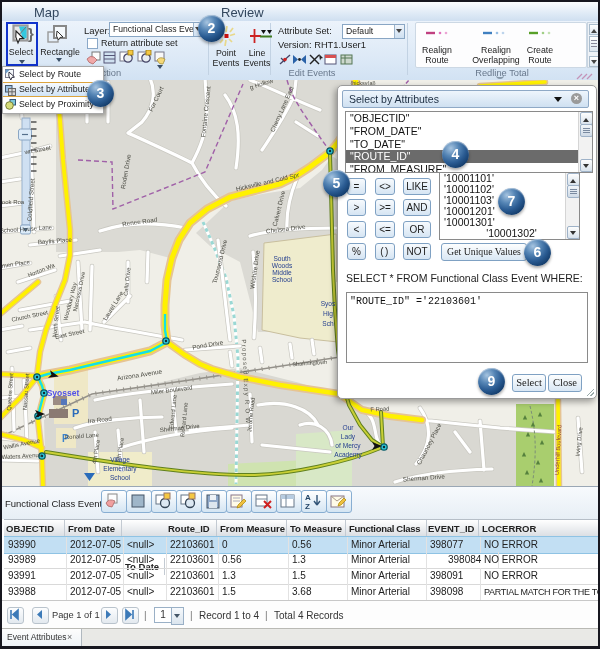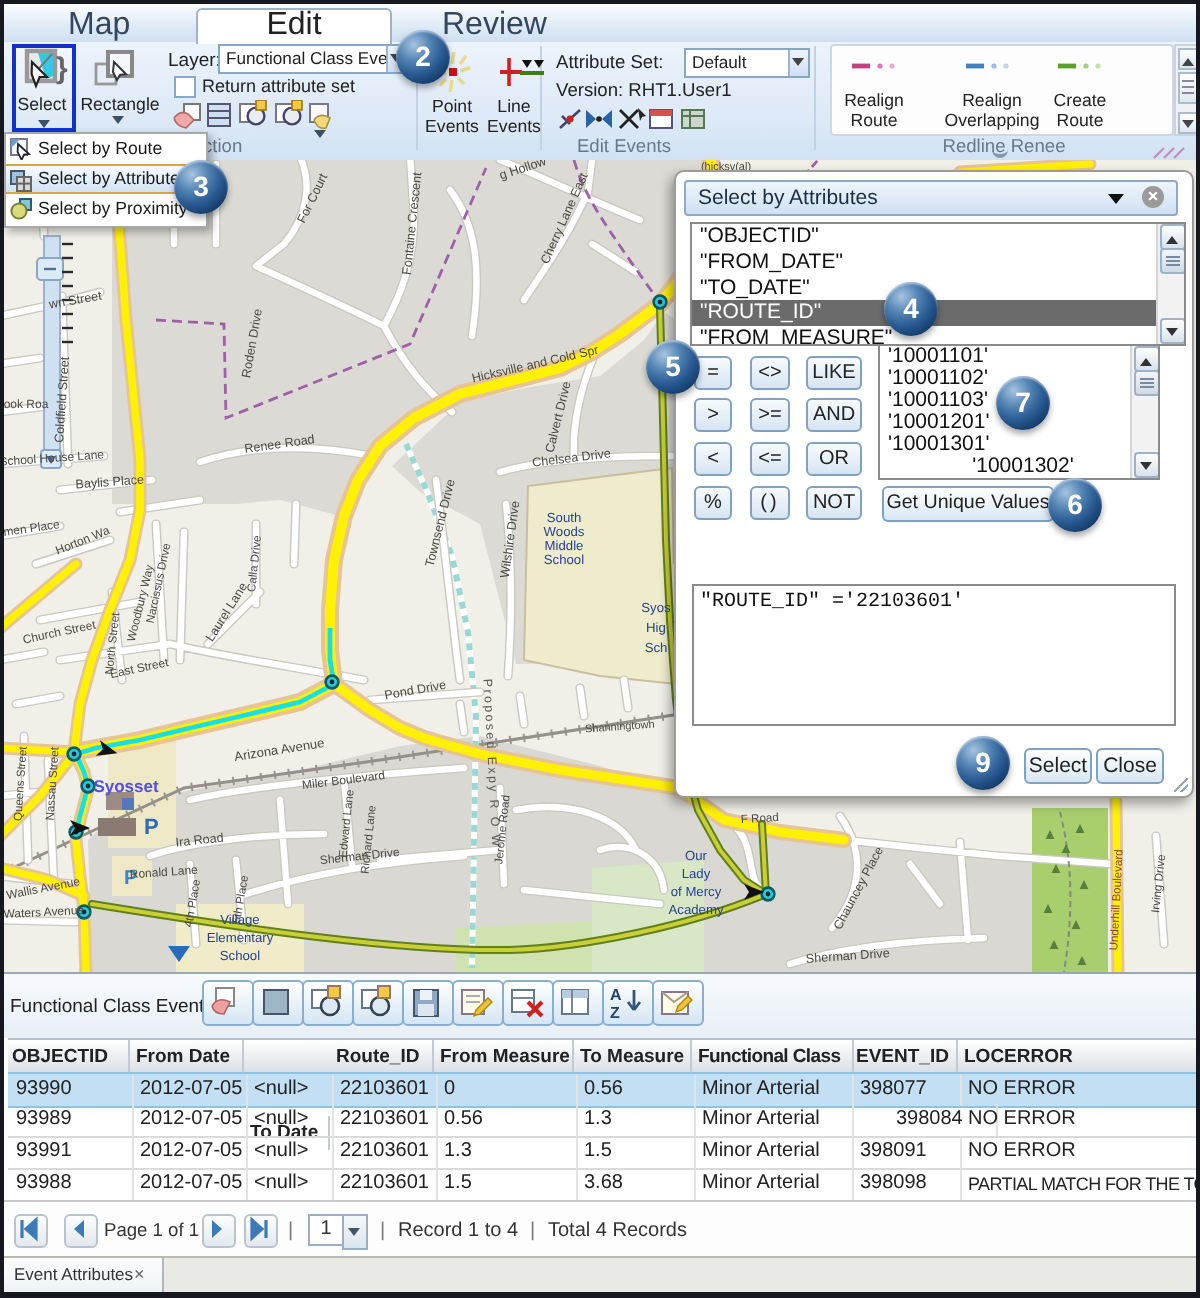--- a/index.html
+++ b/index.html
@@ -3,21 +3,21 @@
 <meta charset="utf-8">
 <style>
   html,body{margin:0;padding:0;}
   body{width:600px;height:649px;position:relative;overflow:hidden;
        font-family:"Liberation Sans",sans-serif;background:#fff;}
   .abs{position:absolute;}
   #frame{position:absolute;inset:0;border:2px solid #17171f;border-bottom-width:3px;z-index:99;pointer-events:none;}
   
   #tabbar{left:2px;top:2px;width:596px;height:19px;
     background:linear-gradient(#fbfdfe,#dfeaf6 60%,#cfdff0);z-index:5;}
-  .tab{position:absolute;top:3px;height:16px;line-height:16px;font-size:16px;color:#33475e;padding:0 14px;}
+  .tab{position:absolute;top:3px;height:16px;line-height:16px;font-size:13px;color:#33475e;padding:0 14px;}
   .tab.active{background:#fff;border:1px solid #9fb4ca;border-bottom:none;border-radius:3px 3px 0 0;top:2px;height:17px;color:#222;}
   #ribbon{left:2px;top:21px;width:596px;height:59px;
     background:linear-gradient(#ecf3fb,#dbe8f6 70%,#d2e2f3);z-index:4;}
   .gsep{position:absolute;top:2px;width:1px;height:52px;background:#c2d2e3;}
   .glabel{position:absolute;top:47px;font-size:9.3px;color:#68788c;text-align:center;}
   .rtext{position:absolute;font-size:9.3px;color:#222;}
   .combo{position:absolute;background:#fff;border:1px solid #89a6c4;font-size:8.6px;color:#222;}
   .combo .cbtn{position:absolute;right:0;top:0;bottom:0;width:9px;background:linear-gradient(#eef4fb,#cfe0f1);border-left:1px solid #9db4cb;}
   .cbtn:after{content:"";position:absolute;left:1px;top:4px;border:3px solid transparent;border-top:4px solid #444;}
   .ribtn-label{position:absolute;font-size:8.8px;color:#222;text-align:center;}
@@ -40,21 +40,21 @@
     background:linear-gradient(#eef5fc,#cfe0f1);font-size:10.5px;color:#1d2e42;line-height:16px;padding-left:6px;}
   .listbox{position:absolute;background:#fff;border:1px solid #8a8a8a;font-size:10.5px;color:#111;overflow:hidden;}
   .li{height:12.8px;line-height:12.8px;padding-left:4px;white-space:nowrap;}
   .li.sel{background:#6b6b6b;color:#fff;}
   .sb{position:absolute;top:0;bottom:0;right:0;width:13px;background:#f2f2f2;border-left:1px solid #d5d5d5;}
   .sbb{position:absolute;left:0.5px;width:11px;height:11px;background:linear-gradient(#fdfdfd,#d8e2ec);border:1px solid #9eb2c8;border-radius:2px;}
   .arr{position:absolute;width:0;height:0;border:3px solid transparent;}
   .opbtn{position:absolute;border:1px solid #7fa1c3;border-radius:3px;font-size:10px;color:#222;text-align:center;
     background:linear-gradient(#f7fafd,#d6e5f3);}
   .pbtn{position:absolute;border:1px solid #7fa1c3;border-radius:3px;font-size:10.5px;color:#222;text-align:center;
-    background:linear-gradient(#fdfefe,#d9e7f4);}
+    background:linear-gradient(#fdfefe,#d9e7f4);font-family:Liberation Serif, serif;}
   
   #btool{left:2px;top:486px;width:596px;height:33px;background:linear-gradient(#f7fafd,#e7eef5);border-top:1px solid #9aa7b5;z-index:5;}
   .tbtn{position:absolute;top:3px;width:24px;height:21px;border:1px solid #88aed2;border-radius:3px;
     background:linear-gradient(#ffffff,#d4e5f3);}
   #grid{left:2px;top:519px;width:596px;height:81px;background:#fff;font-size:10px;z-index:5;}
   #ghead{position:absolute;left:2px;top:0;right:0;height:17px;background:linear-gradient(#ffffff,#d9dde2);
     border-top:1px solid #b6bec7;border-bottom:1px solid #aab3bd;}
   .hc{position:absolute;top:0;height:17px;line-height:17px;font-weight:bold;color:#222;padding-left:2px;font-size:9.5px;
     border-right:1px solid #c3cad2;overflow:hidden;white-space:nowrap;}
   .gr{position:absolute;left:2px;right:0;height:16px;border-bottom:1px solid #d9d9d9;}
@@ -217,30 +217,29 @@
 <text x="348" y="457" font-family="Liberation Sans" font-size="6.6" fill="#27418f" font-weight="normal" text-anchor="middle">Academy</text>
 <text x="120" y="462" font-family="Liberation Sans" font-size="6.6" fill="#27418f" font-weight="normal" text-anchor="middle">Village</text>
 <text x="120" y="471" font-family="Liberation Sans" font-size="6.6" fill="#27418f" font-weight="normal" text-anchor="middle">Elementary</text>
 <text x="120" y="480" font-family="Liberation Sans" font-size="6.6" fill="#27418f" font-weight="normal" text-anchor="middle">School</text>
 <text x="63" y="396" font-family="Liberation Sans" font-size="8.5" fill="#5050e8" font-weight="bold" text-anchor="middle" font-style="normal">Syosset</text>
 </g>
 </svg>
 
 <div id="tabbar" class="abs">
   <div class="tab" style="left:18px;">Map</div>
-  <div class="tab active" style="left:96px;width:68px;text-align:center;">Edit</div>
   <div class="tab" style="left:205px;">Review</div>
 </div>
 <div id="ribbon" class="abs">
   <div class="gsep" style="left:206px;"></div>
   <div class="gsep" style="left:268px;"></div>
   <div class="gsep" style="left:405px;"></div>
   <div class="glabel" style="left:60px;width:80px;">Selection</div>
   <div class="glabel" style="left:270px;width:80px;">Edit Events</div>
-  <div class="glabel" style="left:455px;width:90px;">Redline Renee</div>
+  <div class="glabel" style="left:455px;width:90px;">Redline Total</div>
 
   <div style="position:absolute;left:4px;top:1px;width:28px;height:40px;border:2px solid #1133cc;background:linear-gradient(#f2f7fc,#dde9f5);"></div>
   <svg class="abs" style="left:9px;top:3px;" width="24" height="22" viewBox="0 0 24 22">
     <rect x="2.5" y="1.5" width="14" height="15" fill="#e8e8e8" stroke="#999" stroke-width="2.2"></rect>
     <polygon points="8,2.5 15.5,2.5 15.5,14 12,15.5" fill="#35c8e0"></polygon>
     <path d="M15,3 L6,13" stroke="#777" stroke-width="1"></path>
     <text x="17" y="15" font-size="15" fill="#666" font-family="Liberation Sans" font-weight="bold">}</text>
     <polygon points="5,7 12.5,14.5 8.8,14.6 7,19 4.8,13" fill="#fff" stroke="#222" stroke-width="1.1"></polygon>
   </svg>
   <div class="ribtn-label" style="left:4px;top:26px;width:30px;">Select</div>
@@ -568,20 +567,21 @@
         </div>
       <div class="sbb" style="top:12px;background:linear-gradient(#f2f6fa,#cfdae6);">
           <span style="position:absolute;left:2px;top:3px;width:7px;height:1px;background:#7a8aa0;box-shadow:0 2px 0 #7a8aa0,0 4px 0 #7a8aa0;"></span>
         </div>
       <div class="sbb" style="bottom:0;">
           <span class="arr" style="left:2.5px;top:4px;border-top:4px solid #333;"></span>
         </div>
     </div>
   </div>
   <div class="pbtn" style="left:103px;top:157px;width:84px;height:16px;line-height:16px;font-size:9.8px;white-space:nowrap;">Get Unique Values</div>
+  <div style="position:absolute;left:8px;top:186px;font-size:10.5px;color:#222;">SELECT * FROM Functional Class Event WHERE:</div>
   <div style="position:absolute;left:8px;top:206px;width:237px;height:66px;border:1px solid #8a8a8a;background:#fff;
        font-family:'Liberation Mono',monospace;font-size:10px;color:#111;padding:3px 0 0 3px;">"ROUTE_ID" ='22103601'</div>
   <div class="pbtn" style="left:174px;top:288px;width:32px;height:16px;line-height:16px;">Select</div>
   <div class="pbtn" style="left:210px;top:288px;width:32px;height:16px;line-height:16px;">Close</div>
   <div style="position:absolute;right:2px;bottom:2px;width:7px;height:7px;
        background:linear-gradient(135deg,transparent 45%,#9aa 45%,#9aa 55%,transparent 55%,transparent 70%,#9aa 70%,#9aa 80%,transparent 80%);"></div>
 </div>
 
 <div id="selmenu" class="abs">
   <div class="mi"><svg class="micon" viewBox="0 0 11 11">

